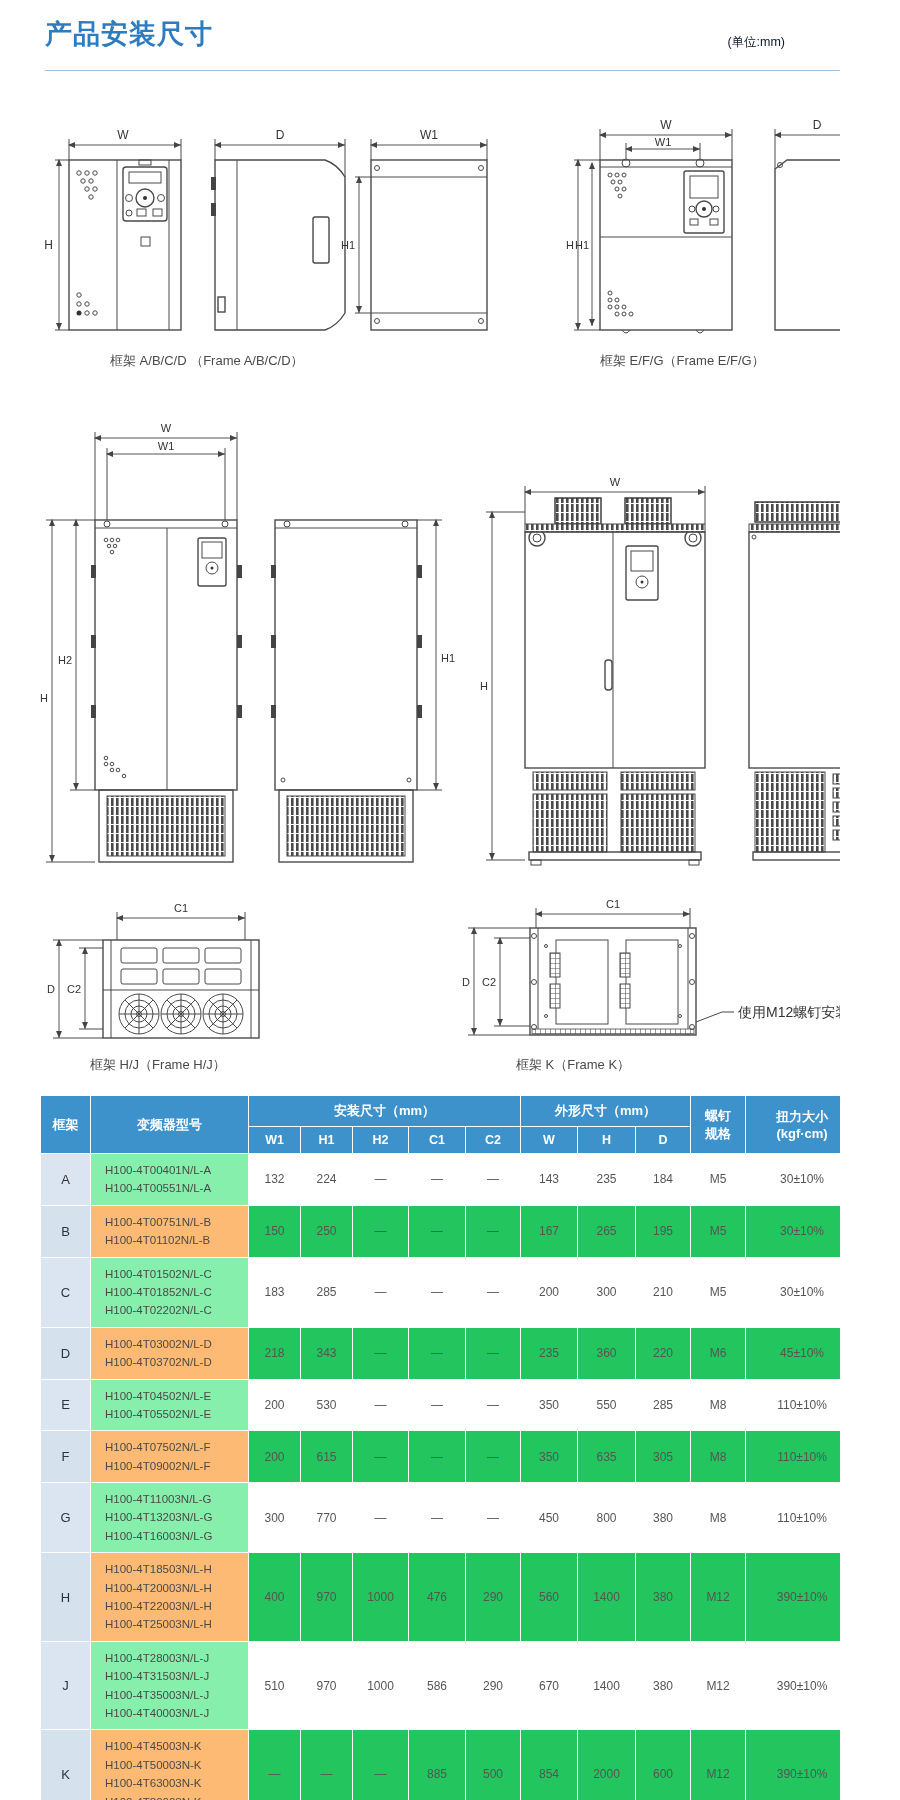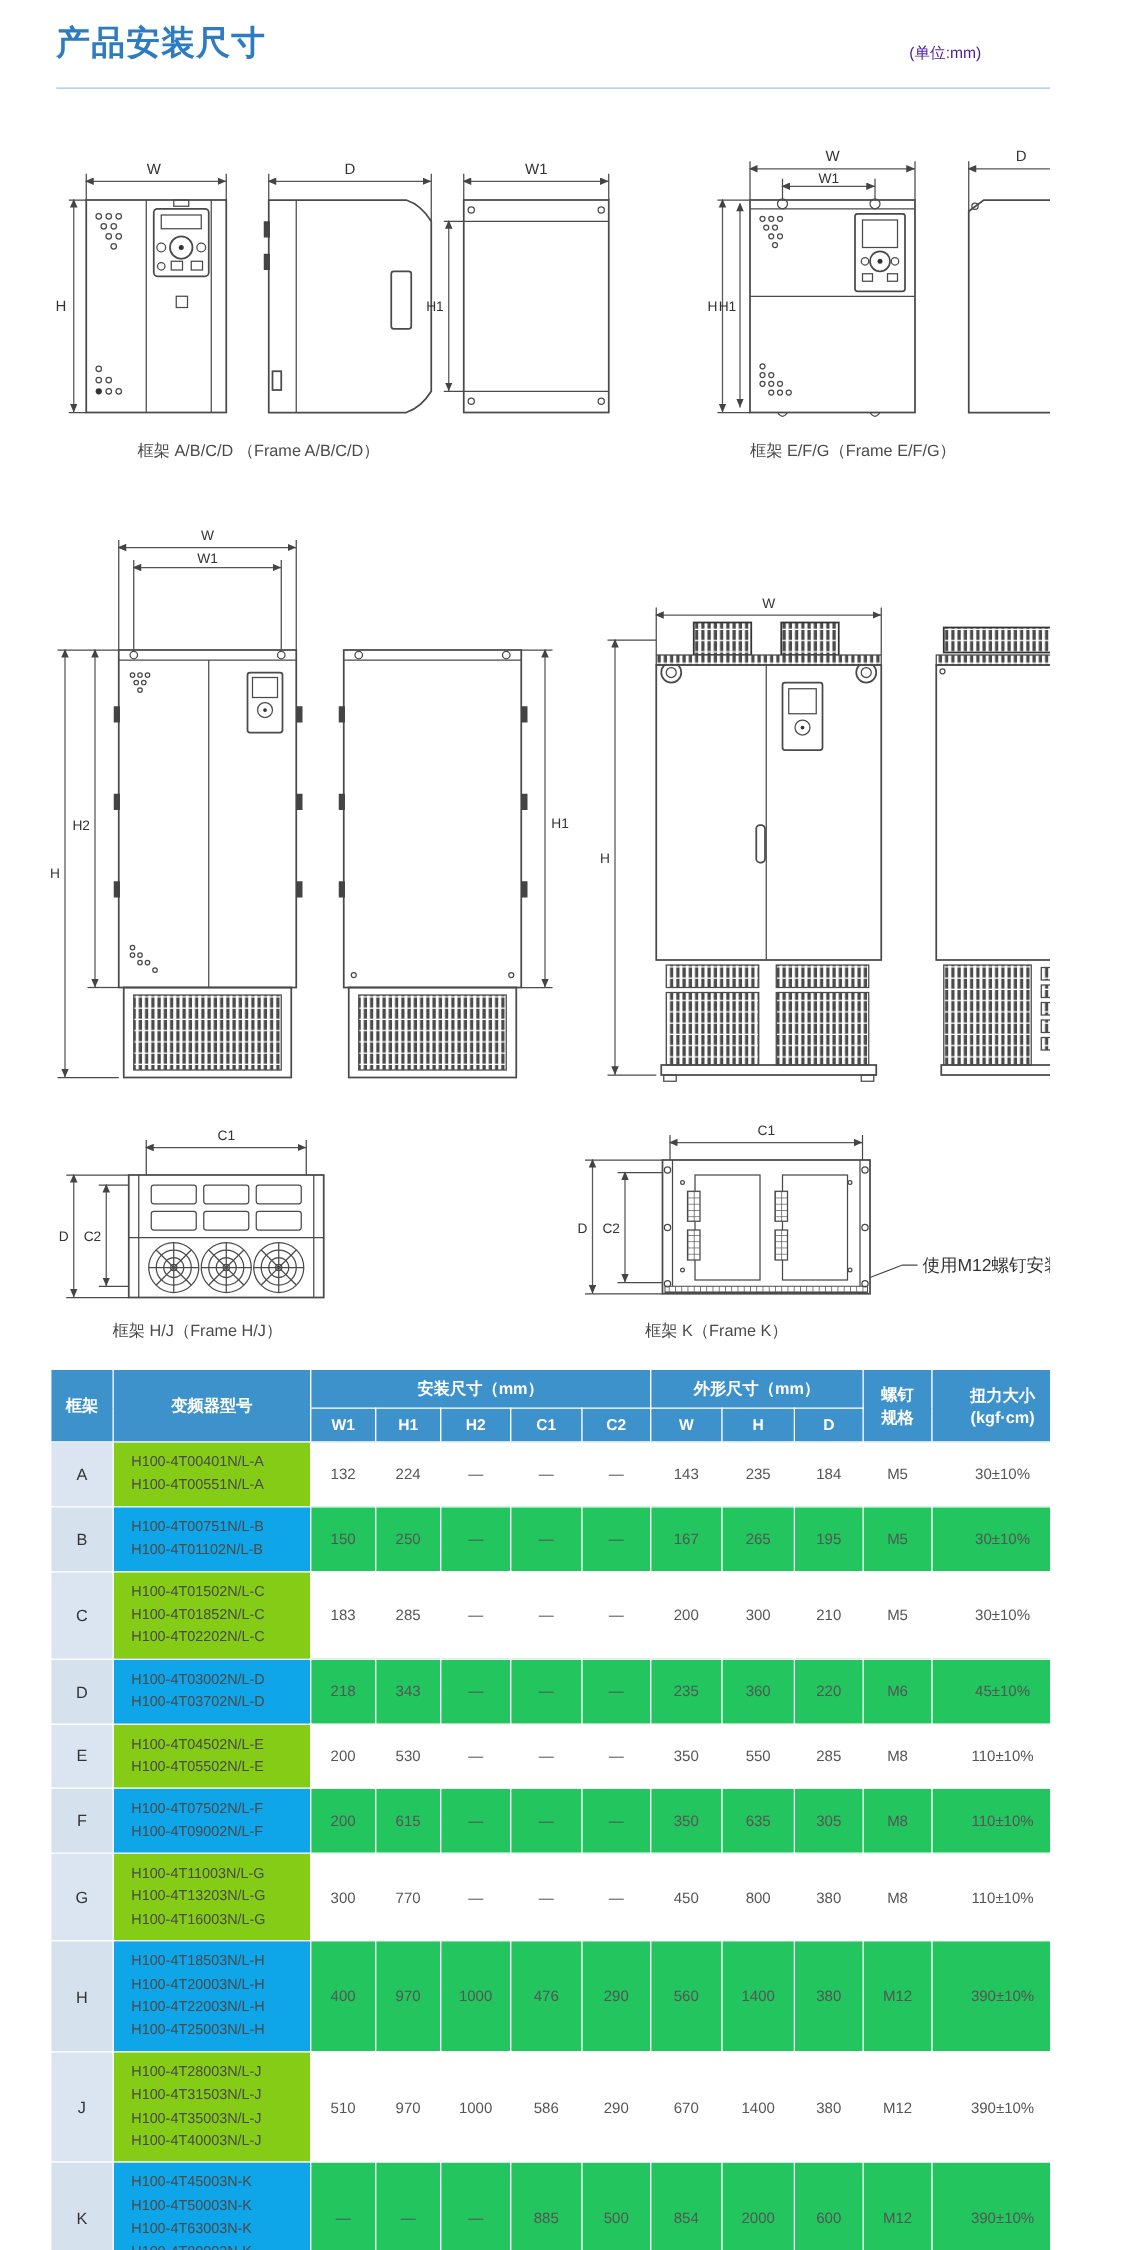--- a/index.html
+++ b/index.html
@@ -1,39 +1,39 @@
 <!DOCTYPE html>
 <html><head>
 <meta charset="utf-8">
 <style>
   html,body{margin:0;padding:0;background:#fff;}
   .page{position:relative;width:840px;height:1800px;background:#fff;overflow:hidden;
         font-family:"Liberation Sans",sans-serif;}
   .page-title{position:absolute;left:45px;top:16px;font-size:27px;font-weight:bold;color:#2e7cc0;letter-spacing:1px;}
-  .unit-label{position:absolute;right:55px;top:34px;font-size:12.5px;color:#4c1d95;text-align:center;}
+  .unit-label{position:absolute;right:55px;top:34px;font-size:12.5px;color:#0f172a;text-align:center;}
   .title-rule{position:absolute;left:45px;top:70px;width:813px;border-top:1px solid #9fc3de;}
   .drawing{position:absolute;}
   .caption{position:absolute;font-size:13px;color:#4a4a4a;}
   svg text{font-family:"Liberation Sans",sans-serif;fill:#333;}
   .dline{stroke:#555;stroke-width:1;}
   .oline{stroke:#4a4a4a;stroke-width:1;fill:none;}
   .oline2{stroke:#4a4a4a;stroke-width:1.4;fill:none;}
 
   table.spec{position:absolute;left:40px;top:1095px;width:818px;border-collapse:collapse;table-layout:fixed;
              font-size:12px;color:#555;}
   table.spec th{background:#3e92cc;color:#fff;border:1px solid #fff;font-weight:bold;padding:0;}
   table.spec .hrow1 th{height:30px;font-size:13px;}
   table.spec .hrow2 th{height:26px;font-size:12.5px;}
   table.spec td{border:1px solid #fff;vertical-align:middle;}
   td.c-frame{background:#dbe5f1;text-align:center;font-size:13px;color:#333;}
-  td.c-model{background:#84cc16;padding:7px 0 7px 14px;font-size:11.5px;color:#4a4a4a;line-height:1.6;}
+  td.c-model{background:#86efac;padding:7px 0 7px 14px;font-size:11.5px;color:#4a4a4a;line-height:1.6;}
   td.c-val{text-align:center;background:#fff;}
   tr.stripe td.c-val{background:#22c55e;}
   tr.stripe td.c-frame{background:#d6e1ee;}
-  tr.stripe td.c-model{background:#0ea5e9;}
+  tr.stripe td.c-model{background:#fdba74;}
 </style>
 </head>
 <body>
 
 <div class="page">
 
   <div class="page-title">产品安装尺寸</div>
   <div class="unit-label">(单位:mm)</div>
   <div class="title-rule"></div>
 

